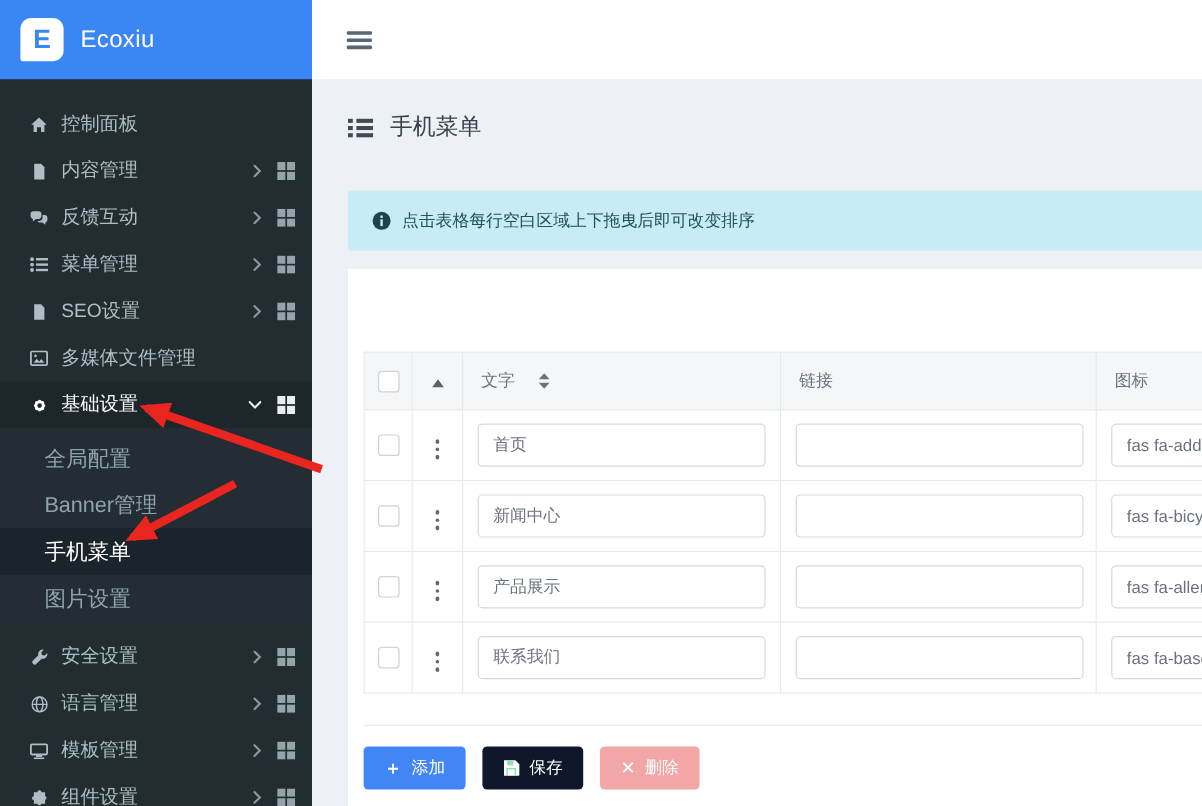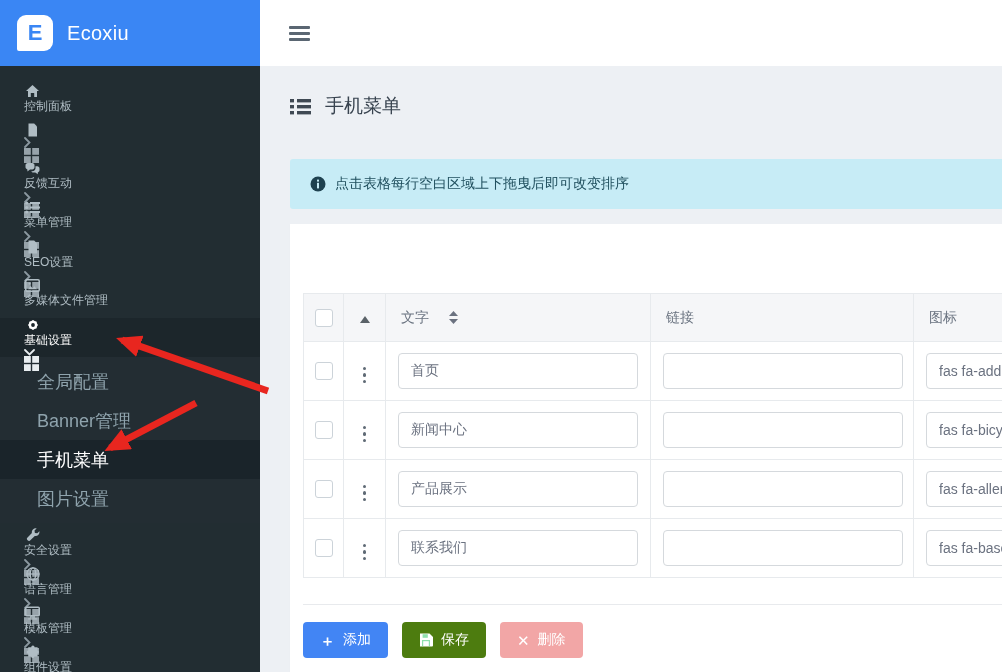--- a/index.html
+++ b/index.html
@@ -6,22 +6,22 @@
   html,body { width:1002px; height:672px; overflow:hidden; }
   body { position:relative; font-family:"Liberation Sans","DejaVu Sans",sans-serif; background:#edf0f4; }
 
   
   .sidebar { position:absolute; left:0; top:0; width:260px; height:672px; background:#222d32; z-index:2; }
   .brand { height:66px; background:#3a86f4; display:flex; align-items:center; padding-left:17px; }
   .brand-logo { width:36px; height:36px; background:#fff; border-radius:9px; border-bottom-left-radius:2px;
                 color:#3a86f4; font-size:22px; font-weight:bold; display:flex; align-items:center; justify-content:center; }
   .brand-name { color:#fff; font-size:20px; font-weight:500; margin-left:14px; letter-spacing:.3px; }
   .menu { padding-top:18px; }
-  .mi { height:39px; display:flex; align-items:flex-start; padding:0 14px 0 24px; color:#b0bdc4; font-size:12px;
-        text-decoration:none; cursor:pointer;flex-direction:column; }
+  .mi { height:39px; display:flex; align-items:center; padding:0 14px 0 24px; color:#b0bdc4; font-size:16px;
+        text-decoration:none; cursor:pointer; }
   .mi .ico { width:17px; display:inline-flex; justify-content:center; margin-right:10px; flex:none; }
   .mi .lbl { flex:1; white-space:nowrap; }
   .mi .chev { display:inline-flex; margin-right:13px; color:#8b98a0; }
   .mi .gridi { display:inline-flex; color:#97a3aa; }
   .mi.active { background:#1c262b; color:#fff; font-weight:normal; }
   .mi.active .chev, .mi.active .gridi { color:#e8edf0; }
   .submenu { background:#232d33; padding:5px 0; margin-bottom:5px; }
   .smi { height:39px; display:flex; align-items:center; padding-left:37px; color:#8fa3ad; font-size:18px;
          text-decoration:none; cursor:pointer; }
   .smi.active { background:#1a242a; color:#fff; }
@@ -56,21 +56,21 @@
   .sort-wrap { display:inline-flex; align-items:center; gap:20px; }
   td.c-input { padding-left:12px; }
   .inp { width:240px; height:36px; border:1px solid #d5d9dd; border-radius:4px; padding:0 12px;
          font-size:14px; color:#6b7280; font-family:inherit; background:#fff; outline:none; }
 
   .card-footer { border-top:1px solid #e8eaed; margin-top:26px; padding-top:17px; display:flex; gap:14px; }
   .btn { height:36px; border:none; border-radius:4px; color:#fff; font-size:14px; display:inline-flex;
          align-items:center; gap:8px; padding:0 17px; cursor:pointer; font-family:inherit; }
   .btn .bico { display:inline-flex; font-style:normal; font-weight:bold; font-size:15px; line-height:1; }
   .btn-add { background:#4285f4; }
-  .btn-save { background:#4d7c0f; }
+  .btn-save { background:#0f172a; }
   .btn-del { background:#f2a6a6; }
 
   .arrows { position:absolute; left:0; top:0; z-index:9; pointer-events:none; }
 </style>
 </head>
 <body>
 
 <aside class="sidebar">
   <div class="brand">
     <div class="brand-logo">
@@ -87,20 +87,21 @@
         </span>
         <span class="lbl">控制面板</span>
       </a>
       <a class="mi">
         <span class="ico">
           <svg width="13" height="14" viewBox="0 0 13 14">
             <path fill="currentColor" d="M2.5 .5h5.6L11 3.4V13.5H2.5z"></path>
             <path fill="currentColor" d="M8.1 .5 11 3.4H8.1z" opacity=".45"></path>
           </svg>
         </span>
+        <span class="lbl">内容管理</span>
         <span class="chev">
           <svg width="7" height="11" viewBox="0 0 7 11">
             <polyline points="1,1 5.5,5.5 1,10" fill="none" stroke="currentColor" stroke-width="1.8" stroke-linecap="round"></polyline>
           </svg>
         </span>
         <span class="gridi">
           <svg width="15" height="15" viewBox="0 0 15 15">
             <g fill="currentColor">
               <rect x="0" y="0" width="6.8" height="6.8"></rect>
               <rect x="8.2" y="0" width="6.8" height="6.8"></rect>

